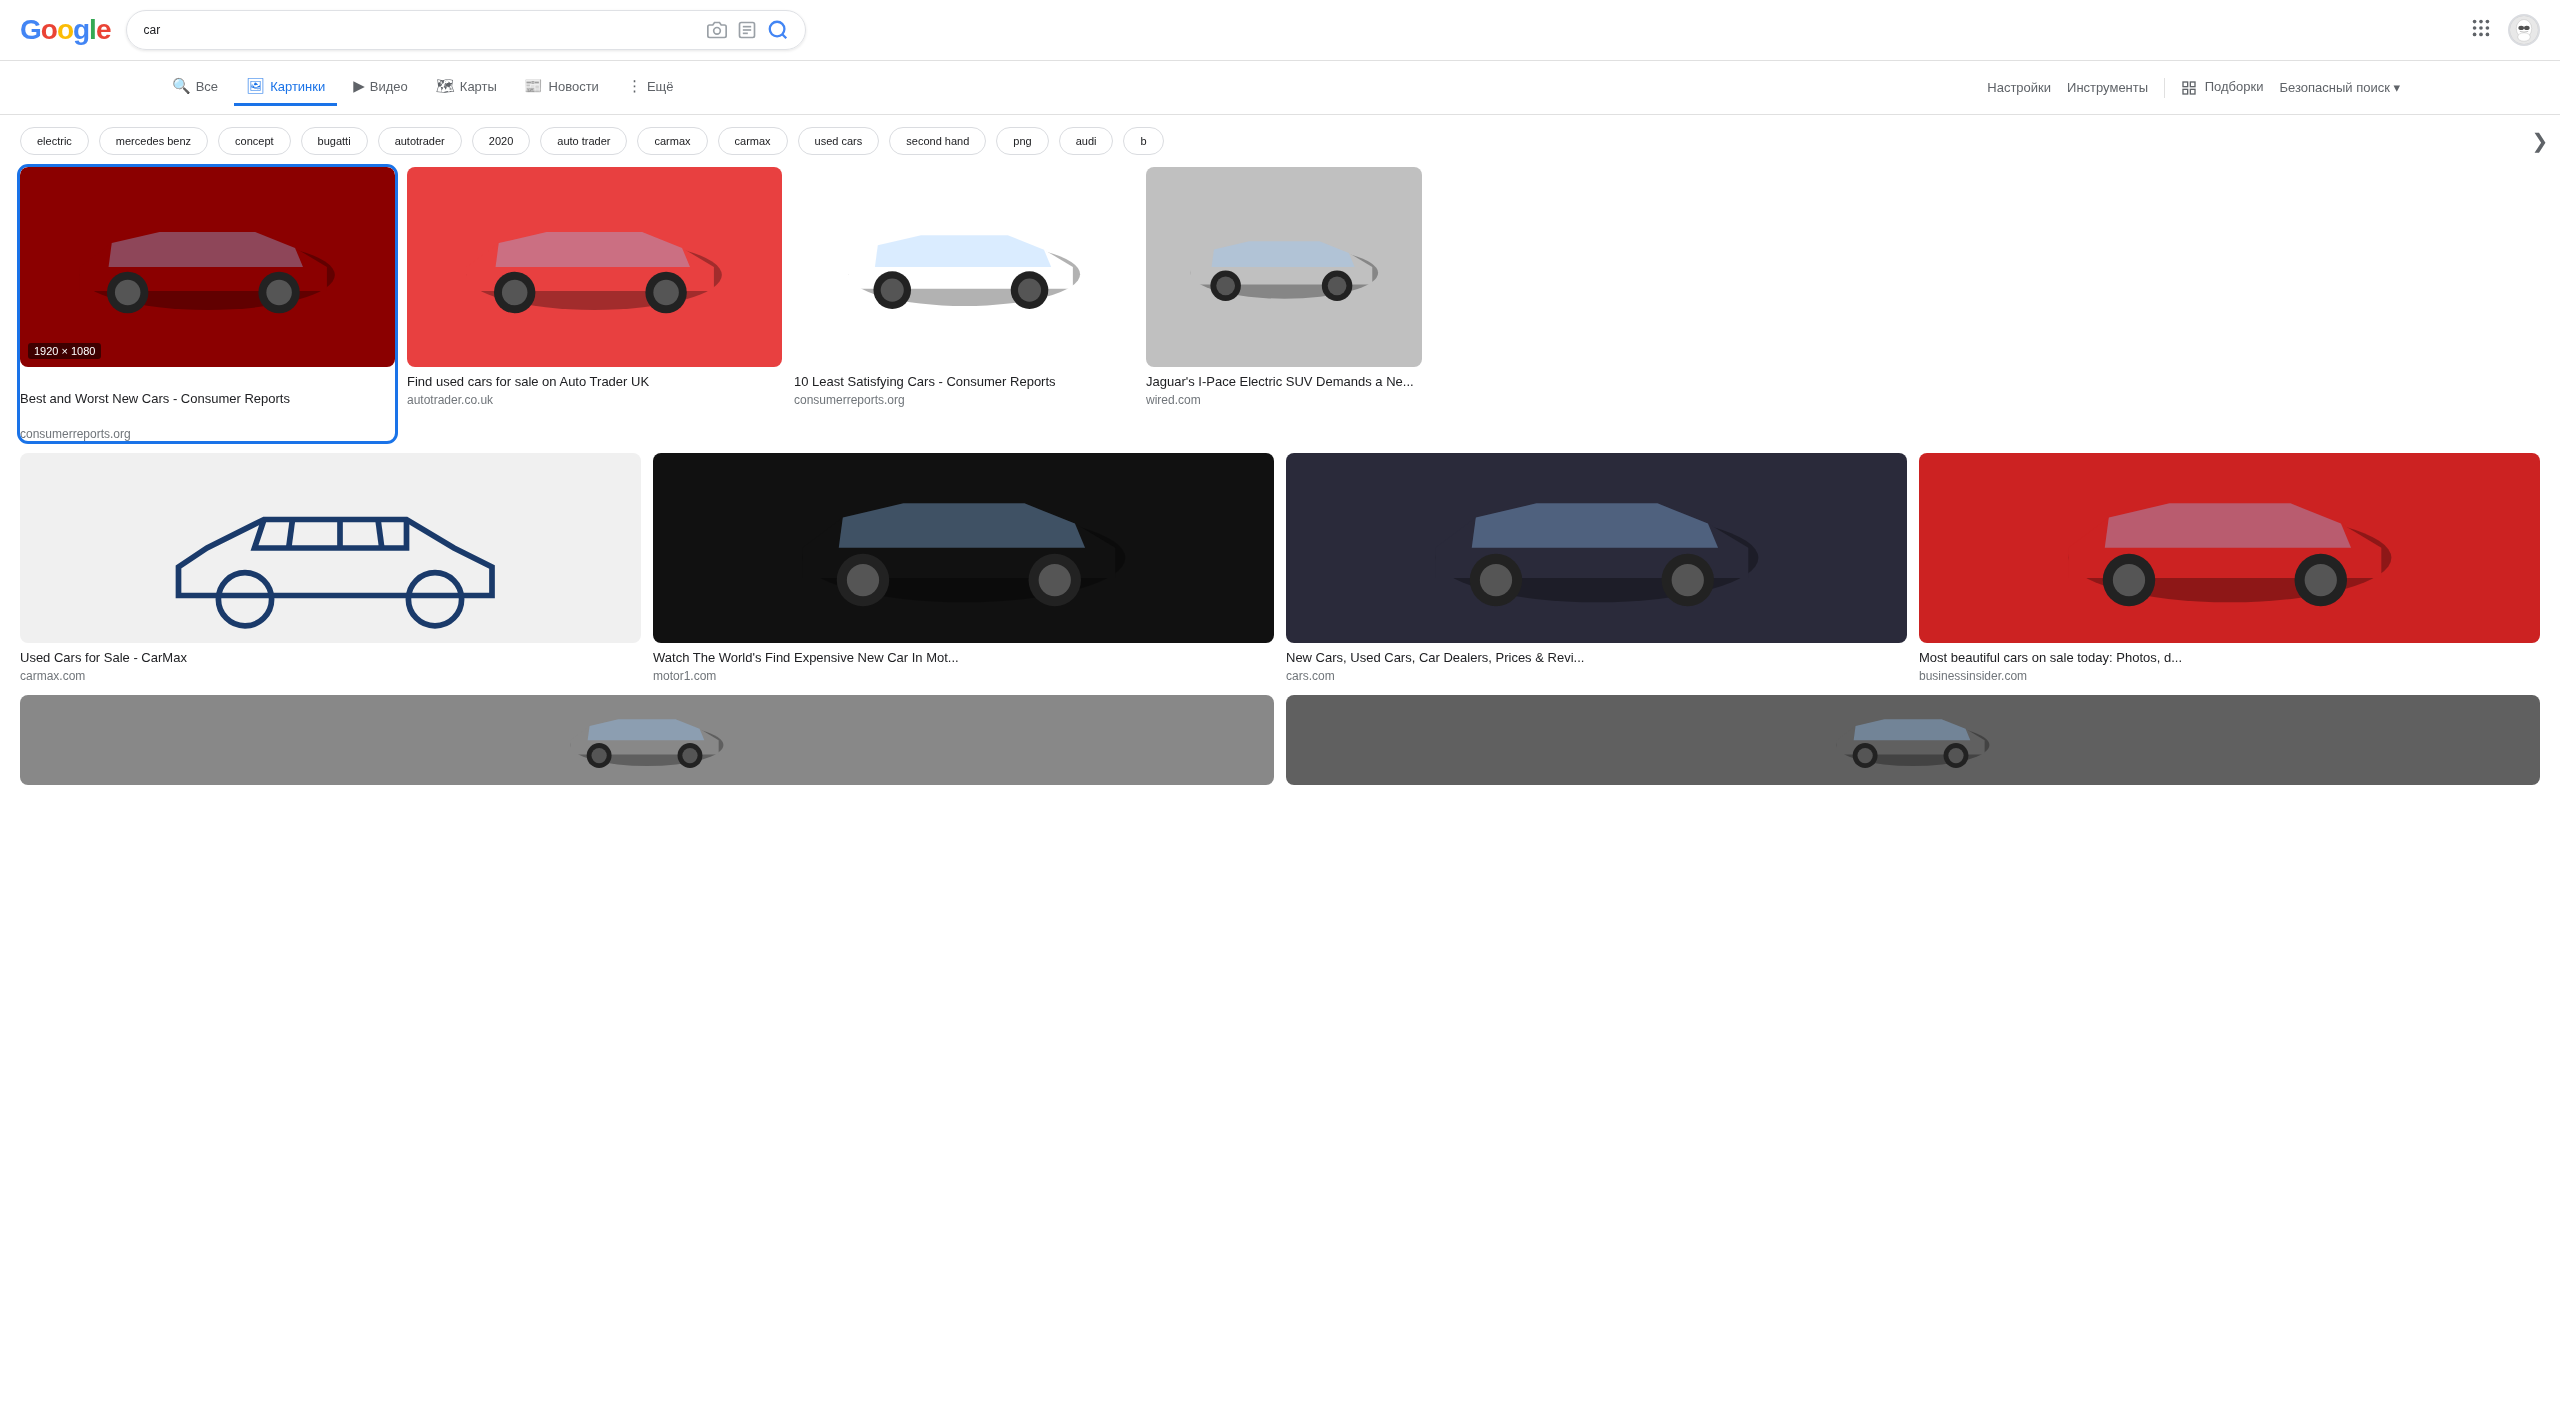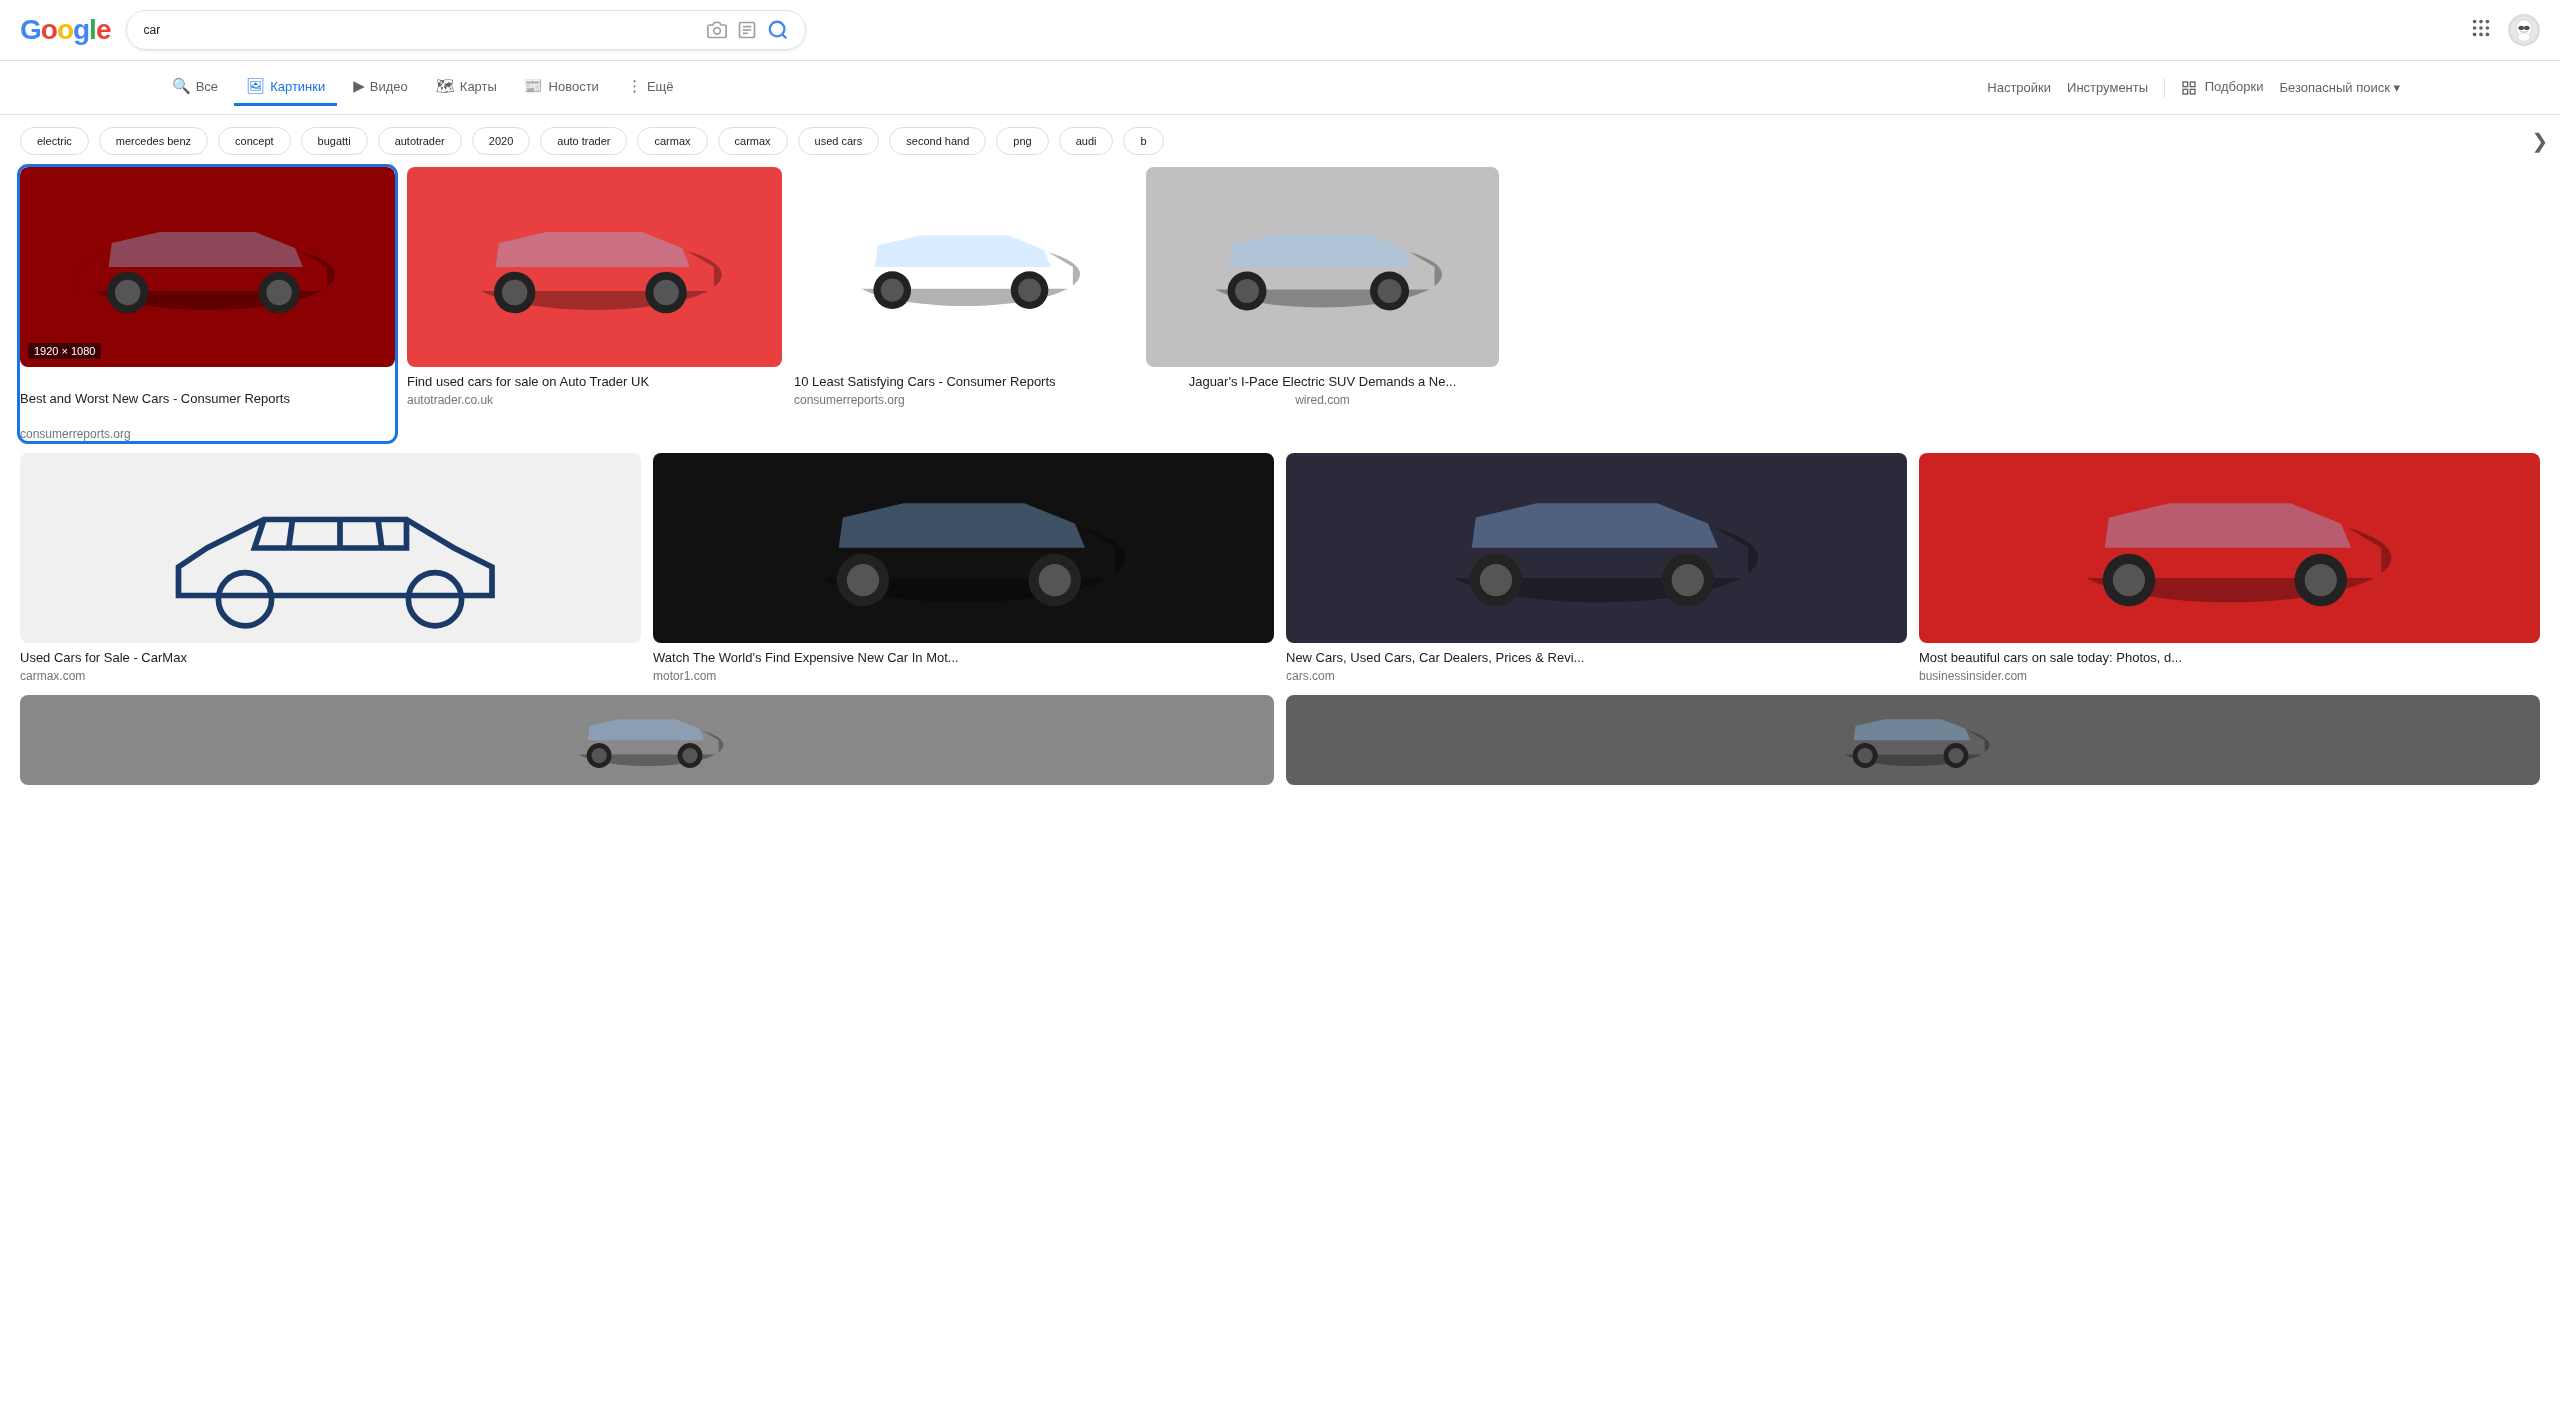--- a/index.html
+++ b/index.html
@@ -219,21 +219,21 @@
       <circle cx="50" cy="56" r="13" fill="#222"></circle>
       <circle cx="50" cy="56" r="8" fill="#555"></circle>
       <circle cx="145" cy="56" r="13" fill="#222"></circle>
       <circle cx="145" cy="56" r="8" fill="#555"></circle>
     </svg>
   </div>
         </div>
         <div class="img-title">10 Least Satisfying Cars - Consumer Reports</div>
         <div class="img-source">consumerreports.org</div>
       </div>
-      <div class="img-card" style="flex: 0 0 auto; width: 353px; text-align: center;">
+      <div class="img-card" style="flex: 0 0 auto; width: 276px;">
         <div class="thumb-box" style="height: 200px; background: rgb(200, 169, 106); border-radius: 8px; overflow: hidden;">
           <div style="width:100%;height:100%;background:#c0c0c0;display:flex;align-items:center;justify-content:center;">
     <svg viewBox="0 0 200 80" xmlns="http://www.w3.org/2000/svg" width="85%" height="85%">
       <ellipse cx="100" cy="45" rx="80" ry="22" fill="rgba(0,0,0,0.3)"></ellipse>
       <path d="M20,55 L20,40 L40,25 L70,18 L130,18 L155,28 L175,40 L175,55Z" fill="#c0c0c0"></path>
       <path d="M40,25 L38,40 L160,40 L155,28 L130,18 L70,18Z" fill="rgba(150,200,255,0.35)"></path>
       <circle cx="50" cy="56" r="13" fill="#222"></circle>
       <circle cx="50" cy="56" r="8" fill="#555"></circle>
       <circle cx="145" cy="56" r="13" fill="#222"></circle>
       <circle cx="145" cy="56" r="8" fill="#555"></circle>

